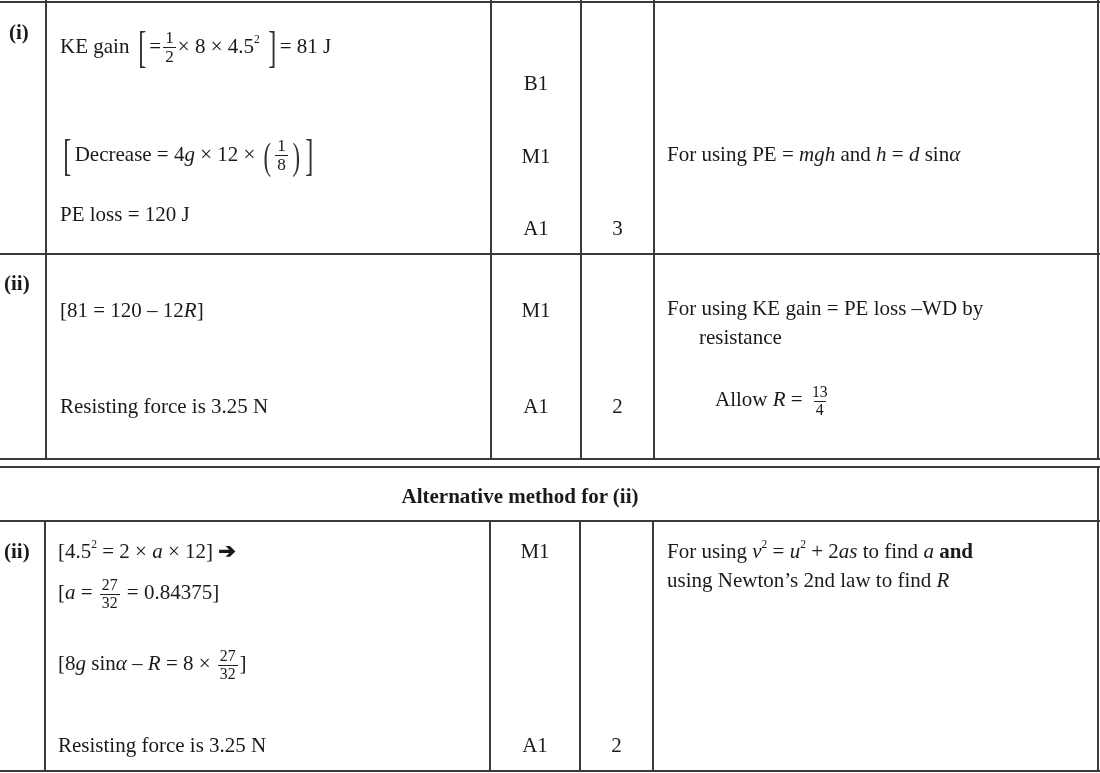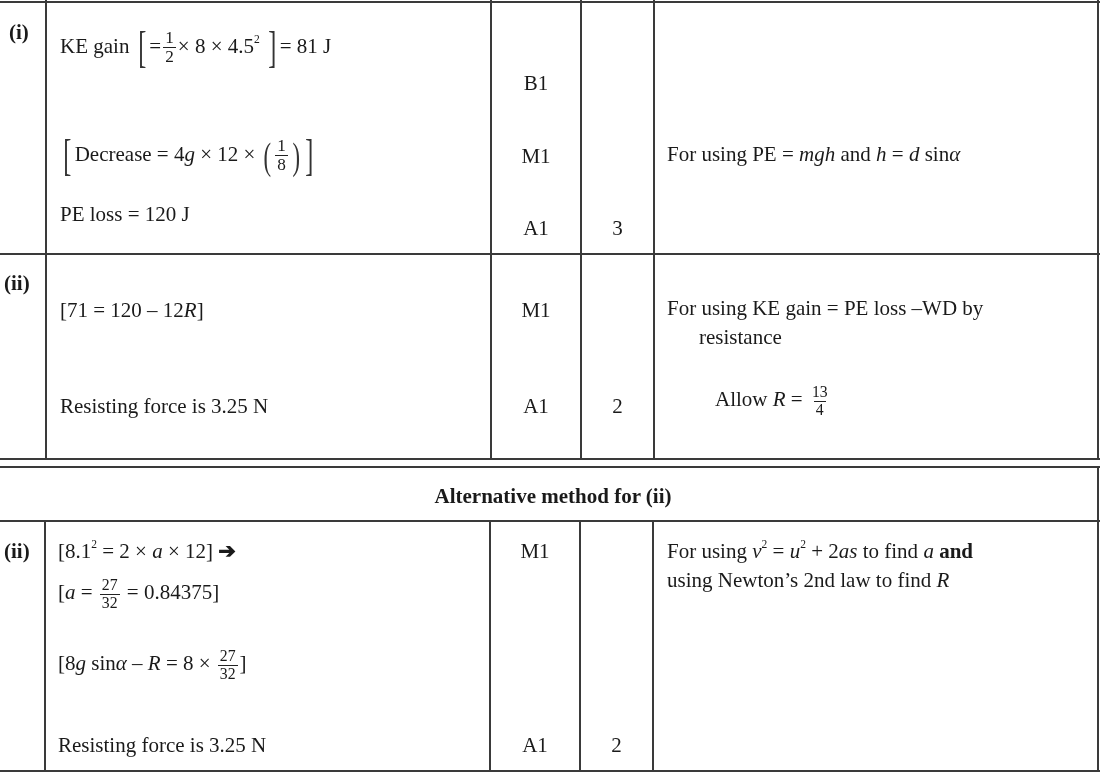--- a/index.html
+++ b/index.html
@@ -61,41 +61,41 @@
 <div class="t" style="left:667px;top:144px;">
   <span>For using PE = </span><span class="i">mgh</span><span> and </span><span class="i">h</span><span> = </span><span class="i">d</span><span> sin</span><span class="i">α</span>
 </div>
 
 <div class="t" style="left:60px;top:204px;">PE loss = 120 J</div>
 <div class="t center" style="left:491px;width:90px;top:218px;">A1</div>
 <div class="t center" style="left:581px;width:73px;top:218px;">3</div>
 
 <div class="t b" style="left:4px;top:273px;">(ii)</div>
 <div class="t" style="left:60px;top:300px;">
-  <span>[71 = 120 – 12</span><span class="i">R</span><span>]</span>
+  <span>[81 = 120 – 12</span><span class="i">R</span><span>]</span>
 </div>
 <div class="t center" style="left:491px;width:90px;top:300px;">M1</div>
 <div class="t" style="left:667px;top:298px;">For using KE gain = PE loss –WD by</div>
 <div class="t" style="left:667px;top:327px;margin-left:32px;">resistance</div>
 
 <div class="t" style="left:60px;top:396px;">Resisting force is 3.25 N</div>
 <div class="t center" style="left:491px;width:90px;top:396px;">A1</div>
 <div class="t center" style="left:581px;width:73px;top:396px;">2</div>
 <div class="t" style="left:667px;top:384px;margin-left:48px;">
   <span>Allow </span><span class="i">R</span><span> = </span><span class="frac" style="font-size:0.75em;justify-content:space-between;">
       <span class="num">13</span>
       <span class="den">4</span>
     </span>
 </div>
 
-<div class="t b center" style="left:0;width:1040px;top:486px;padding-left:33px;">Alternative method for (ii)</div>
+<div class="t b center" style="left:0;width:1040px;top:486px;">Alternative method for (ii)</div>
 
 <div class="t b" style="left:4px;top:541px;">(ii)</div>
 <div class="t" style="left:58px;top:541px;">
-  <span>[8.1</span><sup>2</sup><span> = 2 × </span><span class="i">a</span><span> × 12]</span>&nbsp;<span class="b">➔</span>
+  <span>[4.5</span><sup>2</sup><span> = 2 × </span><span class="i">a</span><span> × 12]</span>&nbsp;<span class="b">➔</span>
 </div>
 <div class="t" style="left:58px;top:577px;">
   <span>[</span><span class="i">a</span><span> = </span><span class="frac" style="font-size:0.75em;">
       <span class="num">27</span>
       <span class="den">32</span>
     </span><span> = 0.84375]</span>
 </div>
 <div class="t center" style="left:490px;width:90px;top:541px;">M1</div>
 <div class="t" style="left:667px;top:541px;text-align:right;">
   <span>For using </span><span class="i">v</span><sup>2</sup><span> = </span><span class="i">u</span><sup>2</sup><span> + 2</span><span class="i">as</span><span> to find </span><span class="i">a</span><span class="b"> and</span>

